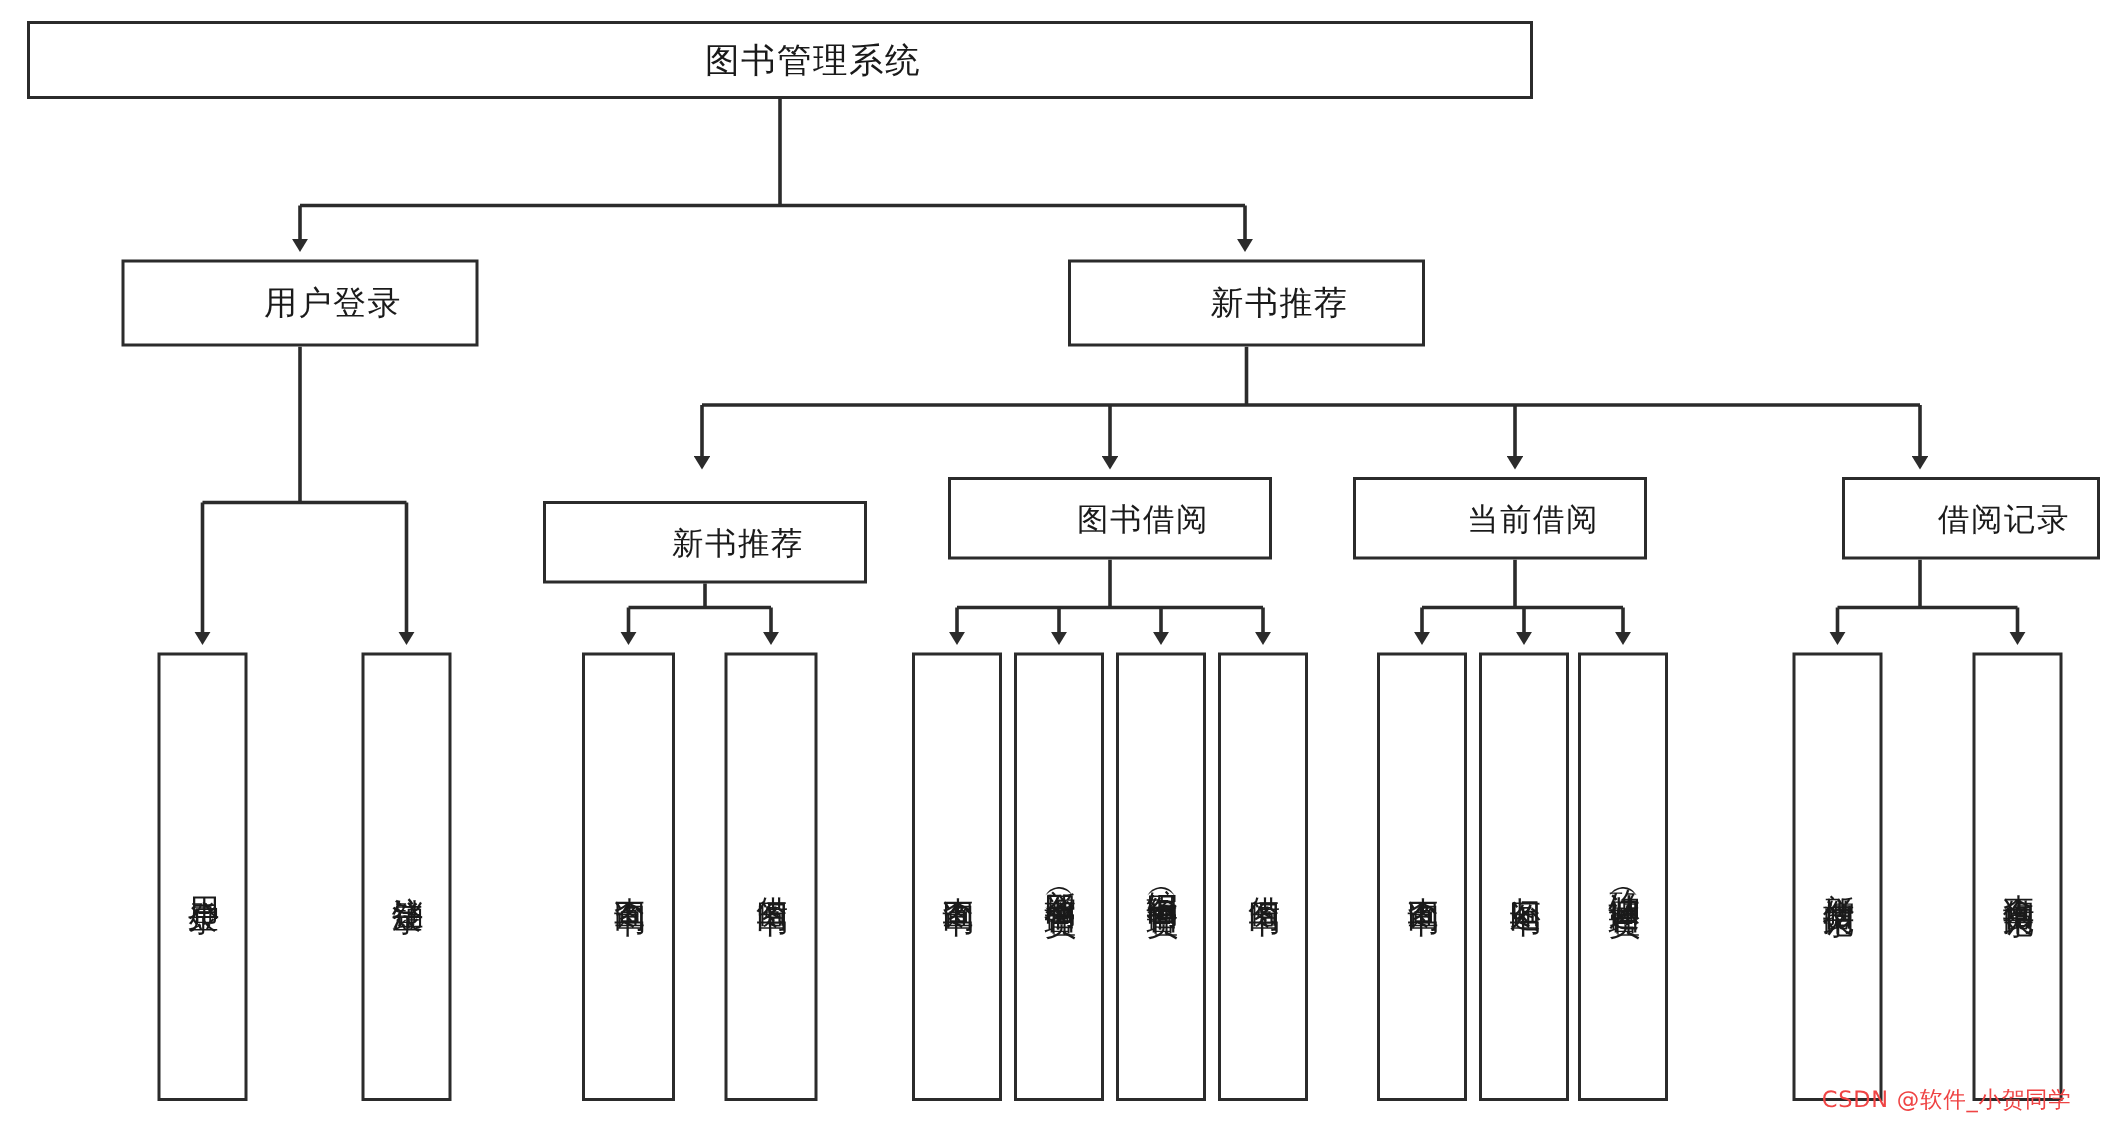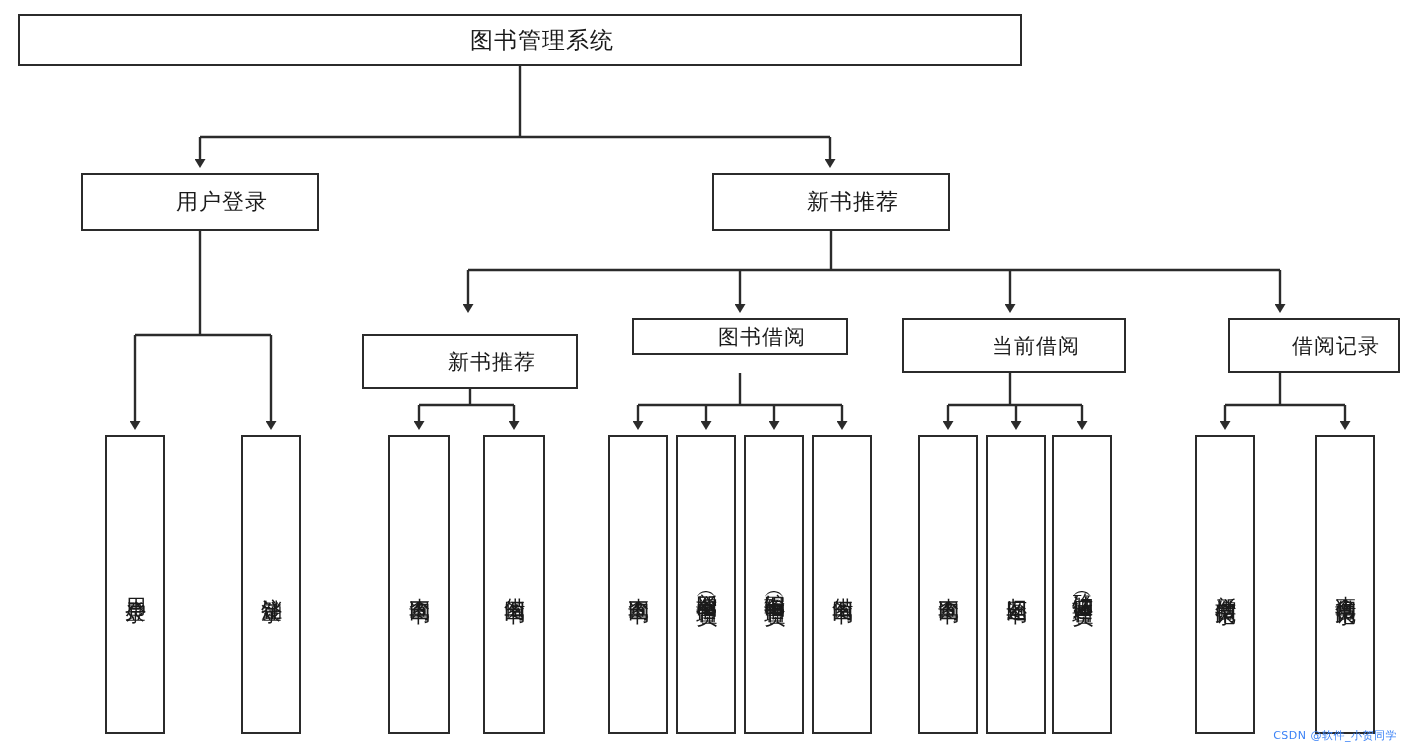--- a/index.html
+++ b/index.html
@@ -61,24 +61,24 @@
     justify-content: center;
   }
   .node.leaf .vtext {
     writing-mode: vertical-rl;
     text-orientation: upright;
     display: block;
     max-height: 100%;
   }
   .watermark {
     position: absolute;
-    right: 8px;
+    right: 24px;
     bottom: 4px;
-    font-size: 11px;
-    color: #3b82f6;
+    font-size: 15px;
+    color: #ef4444;
     letter-spacing: 0.5px;
     z-index: 3;
     white-space: nowrap;
   }
 </style>
 </head>
 <body>
 
 <div id="canvas">
 
@@ -141,24 +141,24 @@
         <span>用户登录</span>
       </div>
       <div class="node lvl2" style="left: 712px; top: 173px; width: 238px; height: 58px;">
         <span>新书推荐</span>
       </div>
     </div>
   <div id="lvl3-host">
       <div class="node lvl3" style="left: 362px; top: 318px; width: 216px; height: 55px; margin-top: 16px;">
         <span>新书推荐</span>
       </div>
-      <div class="node lvl3" style="left: 632px; top: 318px; width: 216px; height: 37px;">
+      <div class="node lvl3" style="left: 632px; top: 318px; width: 216px; height: 55px;">
         <span>图书借阅</span>
       </div>
-      <div class="node lvl3" style="left: 902px; top: 318px; width: 224px; height: 55px;">
+      <div class="node lvl3" style="left: 902px; top: 318px; width: 196px; height: 55px;">
         <span>当前借阅</span>
       </div>
       <div class="node lvl3" style="left: 1228px; top: 318px; width: 172px; height: 55px;">
         <span>借阅记录</span>
       </div>
     </div>
   <div id="leaf-host">
       <div class="node leaf" style="left: 105px; top: 435px; width: 60px; height: 299px;">
         <span class="vtext">用户登录</span>
       </div>

